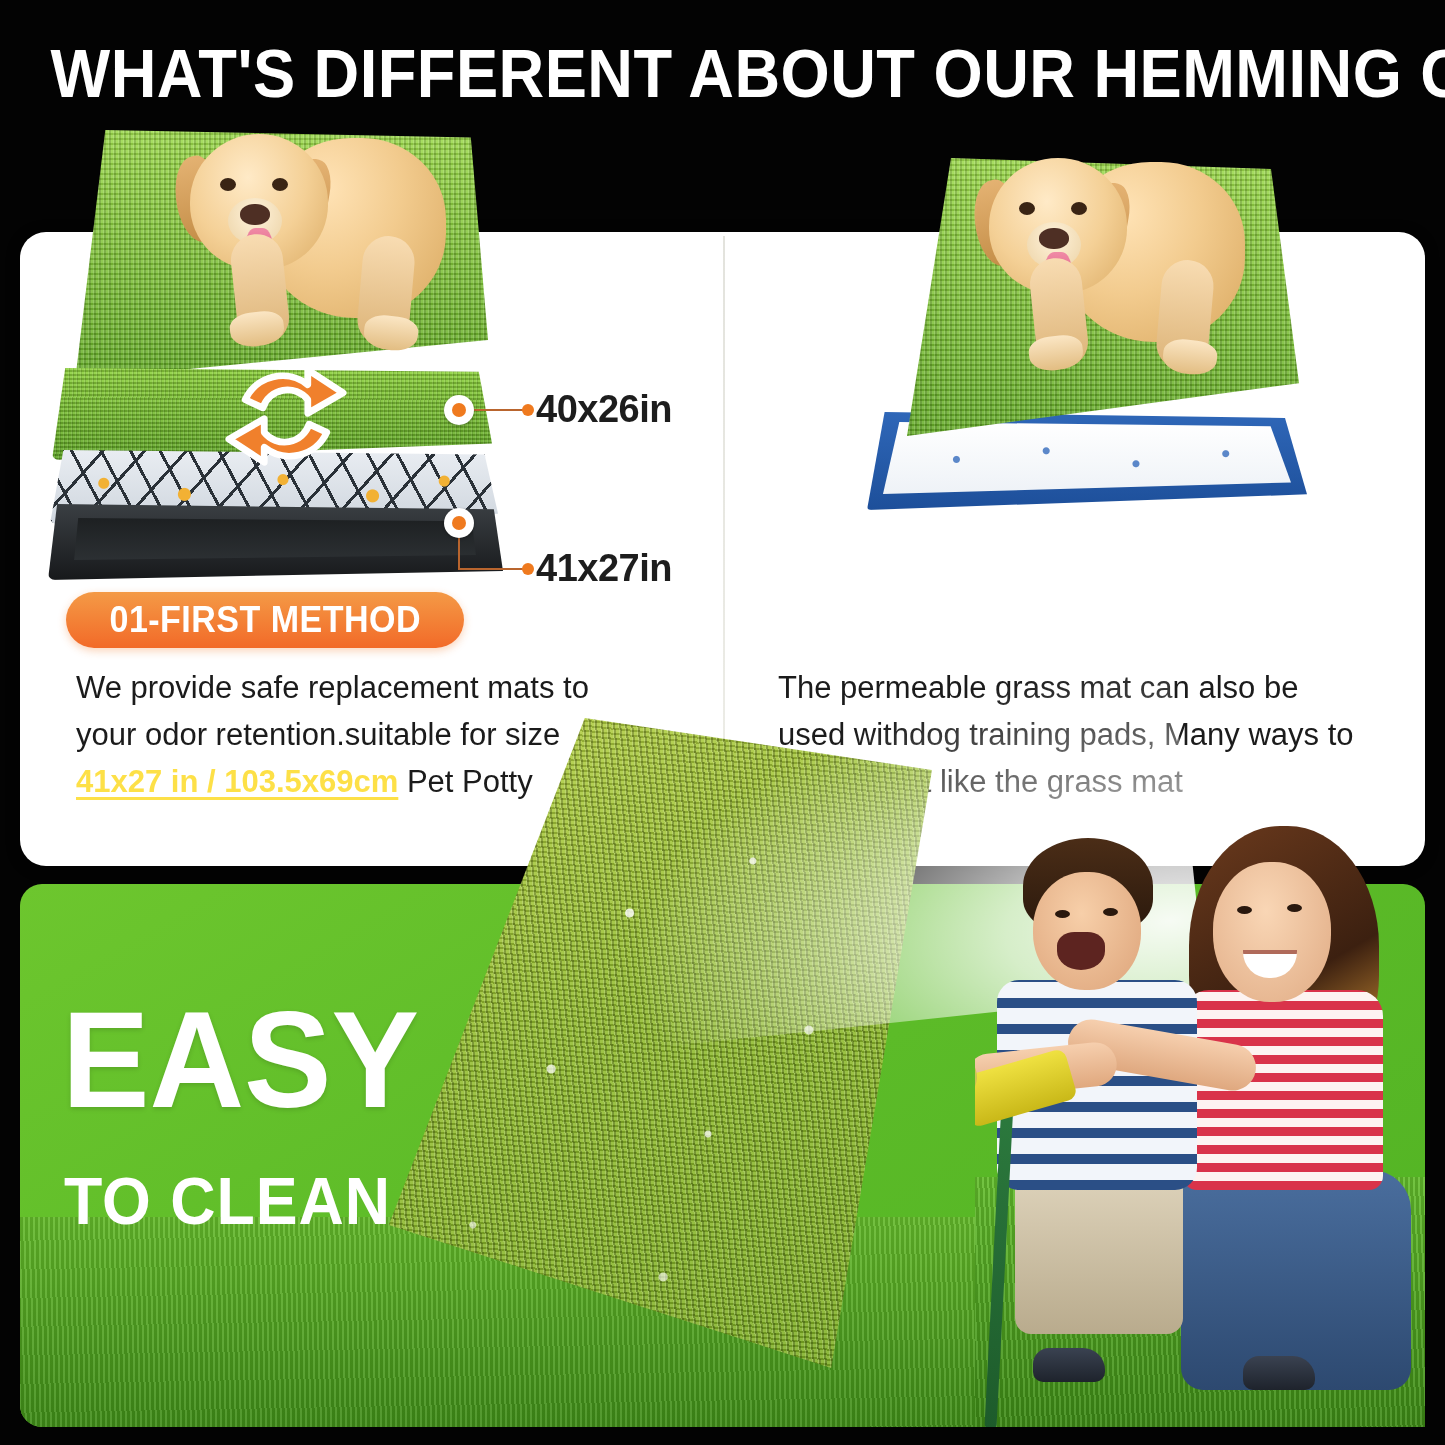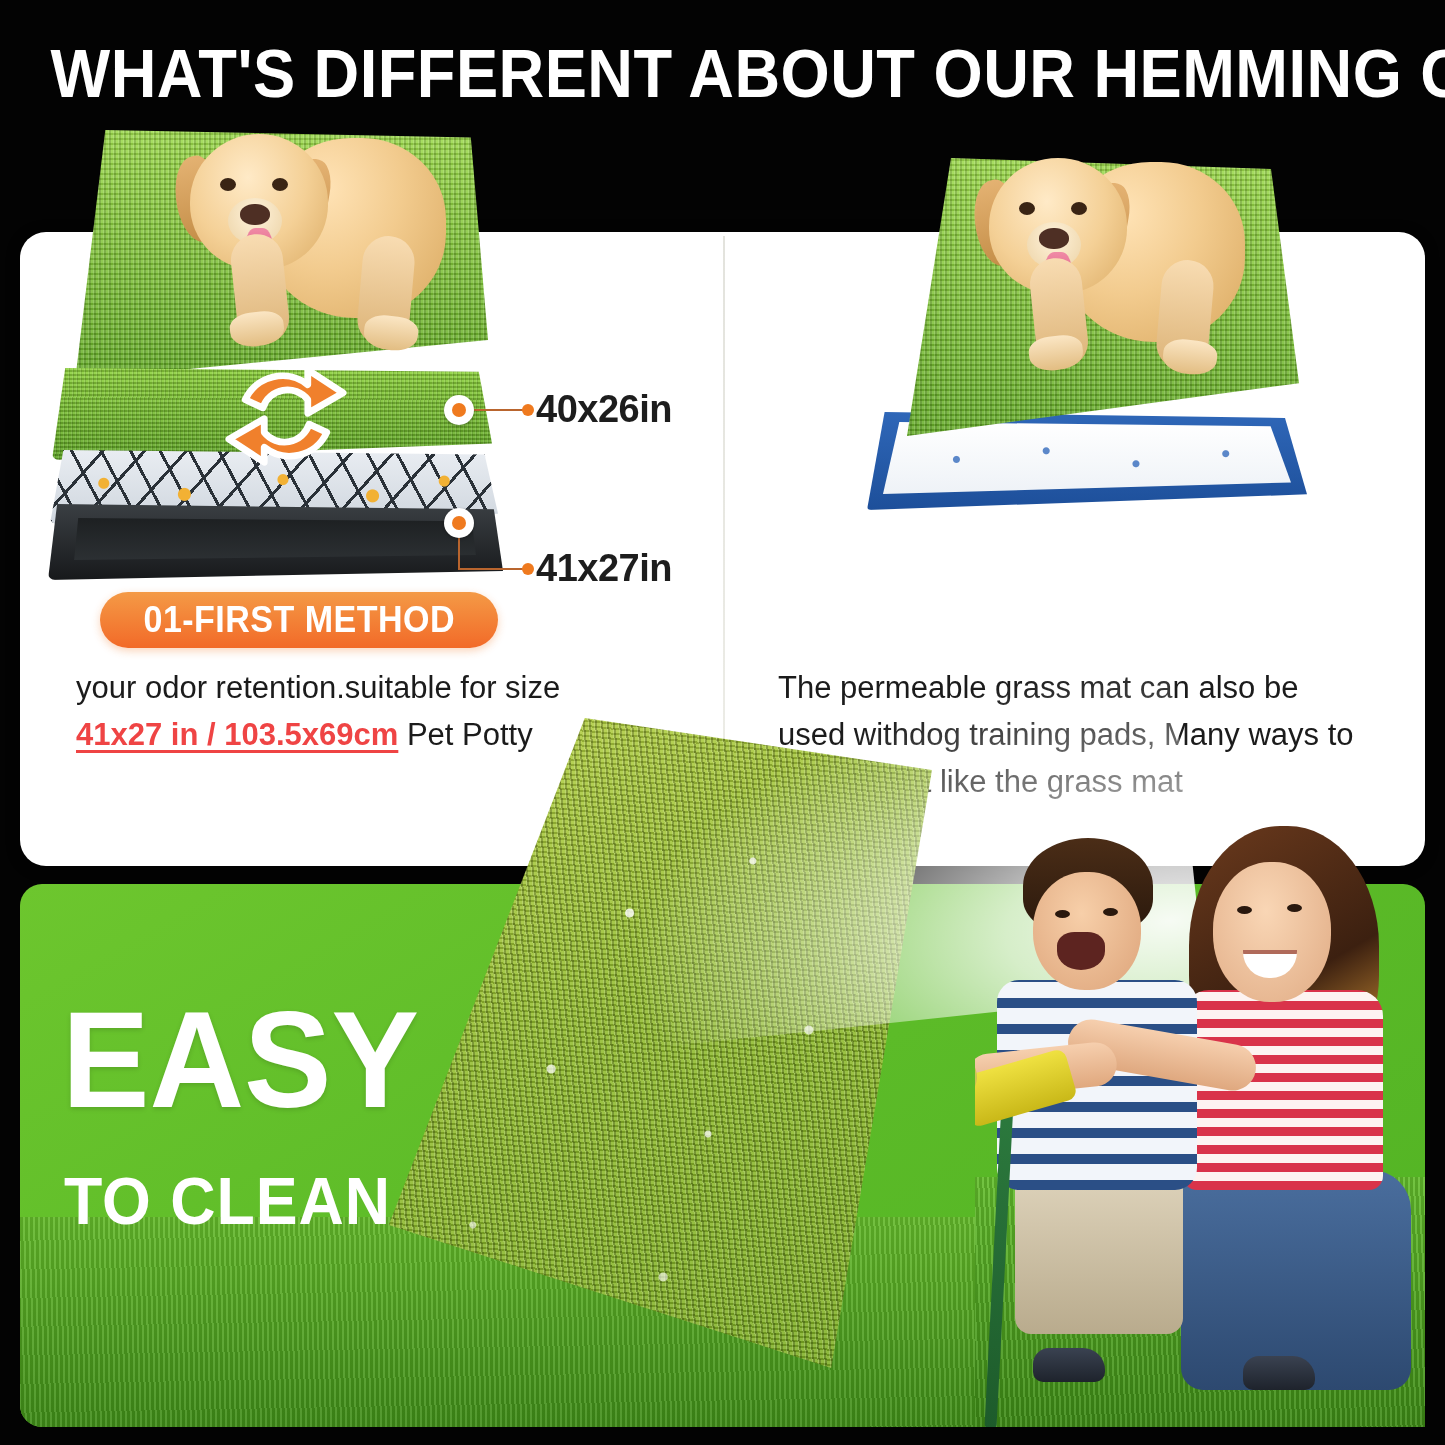--- a/index.html
+++ b/index.html
@@ -163,21 +163,21 @@
   }
   .methodBadge span{
     color:#fff;font-weight:bold;font-size:37px;
     font-family:"Liberation Sans Narrow","Liberation Sans",sans-serif;
     transform:scaleX(0.92);letter-spacing:0.5px;white-space:nowrap;
   }
   .methodBody{
     position:absolute;color:#1b1b1b;font-size:31px;line-height:47px;z-index:9;
     font-family:"Liberation Sans",sans-serif;
   }
-  .hi{color:#ef4444;font-weight:bold;text-decoration:underline;text-underline-offset:5px;}
+  .hi{color:#fde047;font-weight:bold;text-decoration:underline;text-underline-offset:5px;}
 
   
   .greenPanel{
     position:absolute;left:20px;top:884px;width:1405px;height:543px;
     border-radius:22px;overflow:hidden;
     background:linear-gradient(150deg,#6dc62e 0%,#5cbb28 48%,#51b223 100%);
   }
   .lawn{position:absolute;left:0;bottom:0;width:1405px;height:210px;
     background:
       repeating-linear-gradient(88deg, rgba(255,255,255,.10) 0 2px, rgba(0,0,0,.10) 2px 5px),
@@ -330,24 +330,25 @@
       <div class="snout"></div>
       <div class="nose"></div>
       <div class="tongue"></div>
       <div class="foreleg legL"></div>
       <div class="foreleg legR"></div>
       <div class="paw pawL"></div>
       <div class="paw pawR"></div>
     </div>
   </div>
 
-  <div class="methodBadge" style="left:100px;top:592px;align-items:center;">
+  <div class="methodBadge" style="left:66px;top:592px;align-items:center;">
     <span>01-FIRST METHOD</span>
   </div>
   <div class="methodBody" style="left:76px;top:664px;width:580px;">
+    <div>We provide safe replacement mats to</div>
     <div>your odor retention.suitable for size</div>
     <div><span class="hi">41x27 in / 103.5x69cm</span><span> Pet Potty</span></div>
   </div>
 
   <div class="methodBody" style="left:778px;top:664px;width:630px;">
     <div>The permeable grass mat can also be</div>
     <div>used withdog training pads,  Many ways to</div>
     <div>let your pet like the grass mat</div>
   </div>
 

